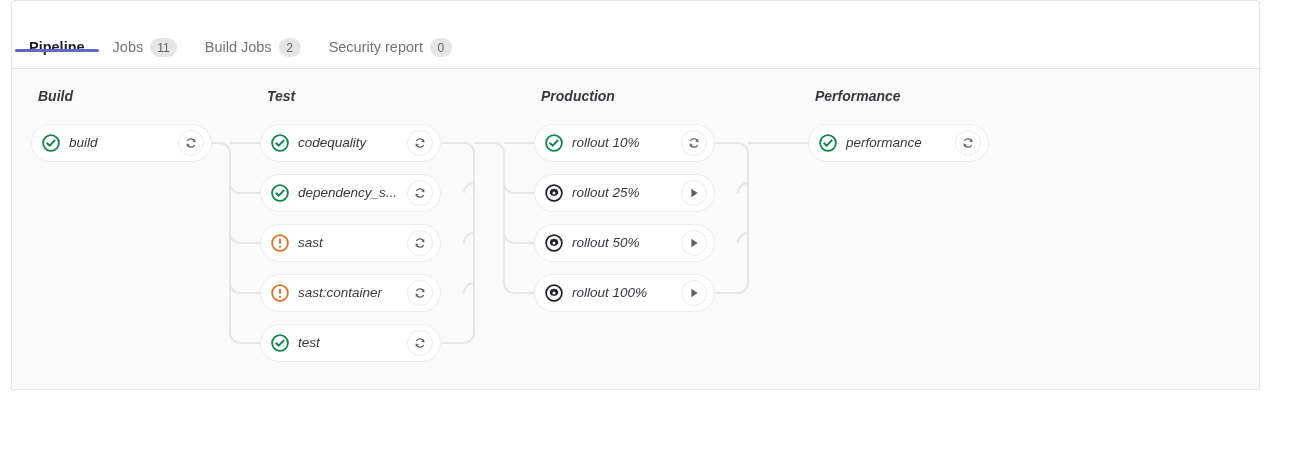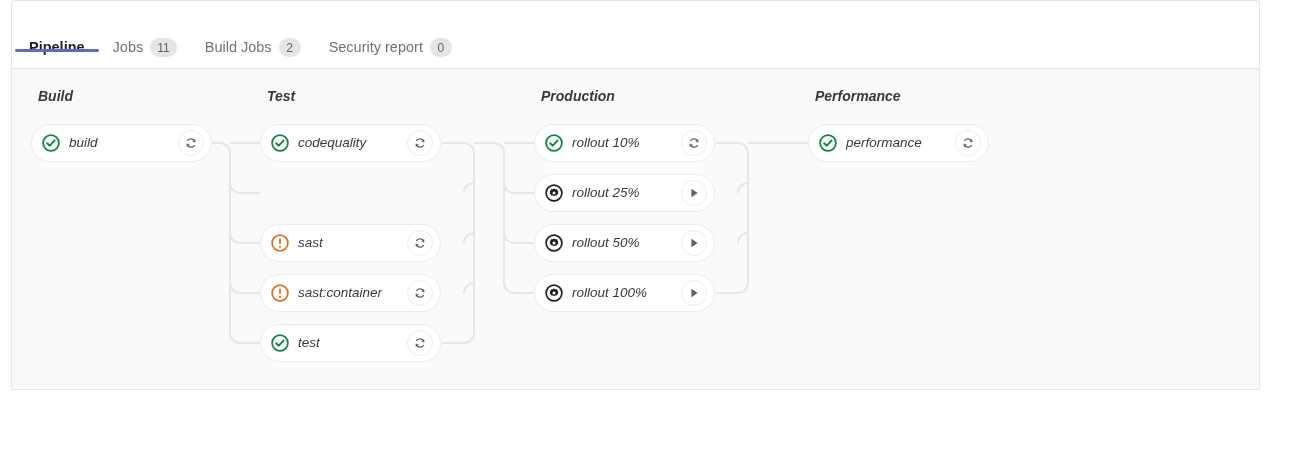--- a/index.html
+++ b/index.html
@@ -159,20 +159,35 @@
         <span class="jobname">codequality</span>
         <div class="action">
           <svg viewBox="0 0 16 16" width="14" height="14">
             <path d="M12.4 6.6 A4.7 4.7 0 0 0 4.2 5.1" fill="none" stroke="#626168" stroke-width="1.5" stroke-linecap="round"></path>
             <path d="M3.6 9.4 A4.7 4.7 0 0 0 11.8 10.9" fill="none" stroke="#626168" stroke-width="1.5" stroke-linecap="round"></path>
             <path d="M12.9 3.3 L12.6 6.9 L9.3 6.2 Z" fill="#626168"></path>
             <path d="M3.1 12.7 L3.4 9.1 L6.7 9.8 Z" fill="#626168"></path>
           </svg>
         </div>
       </div>
+      <div class="job" style="left: 248px; top: 105px;">
+        <svg viewBox="0 0 16 16" width="18" height="18" class="status">
+          <circle cx="8" cy="8" r="7" fill="#fff" stroke="#108548" stroke-width="1.6"></circle>
+          <path d="M4.6 8.2 L6.9 10.4 L11.3 5.7" fill="none" stroke="#108548" stroke-width="1.7" stroke-linecap="round" stroke-linejoin="round"></path>
+        </svg>
+        <span class="jobname">dependency_s...</span>
+        <div class="action">
+          <svg viewBox="0 0 16 16" width="14" height="14">
+            <path d="M12.4 6.6 A4.7 4.7 0 0 0 4.2 5.1" fill="none" stroke="#626168" stroke-width="1.5" stroke-linecap="round"></path>
+            <path d="M3.6 9.4 A4.7 4.7 0 0 0 11.8 10.9" fill="none" stroke="#626168" stroke-width="1.5" stroke-linecap="round"></path>
+            <path d="M12.9 3.3 L12.6 6.9 L9.3 6.2 Z" fill="#626168"></path>
+            <path d="M3.1 12.7 L3.4 9.1 L6.7 9.8 Z" fill="#626168"></path>
+          </svg>
+        </div>
+      </div>
       <div class="job" style="left: 248px; top: 205px;">
         <svg viewBox="0 0 16 16" width="18" height="18" class="status">
           <circle cx="8" cy="8" r="7" fill="#fff" stroke="#e17223" stroke-width="1.6"></circle>
           <rect x="7.15" y="3.9" width="1.7" height="5" rx="0.85" fill="#e17223"></rect>
           <circle cx="8" cy="11.4" r="1" fill="#e17223"></circle>
         </svg>
         <span class="jobname">sast:container</span>
         <div class="action">
           <svg viewBox="0 0 16 16" width="14" height="14">
             <path d="M12.4 6.6 A4.7 4.7 0 0 0 4.2 5.1" fill="none" stroke="#626168" stroke-width="1.5" stroke-linecap="round"></path>

